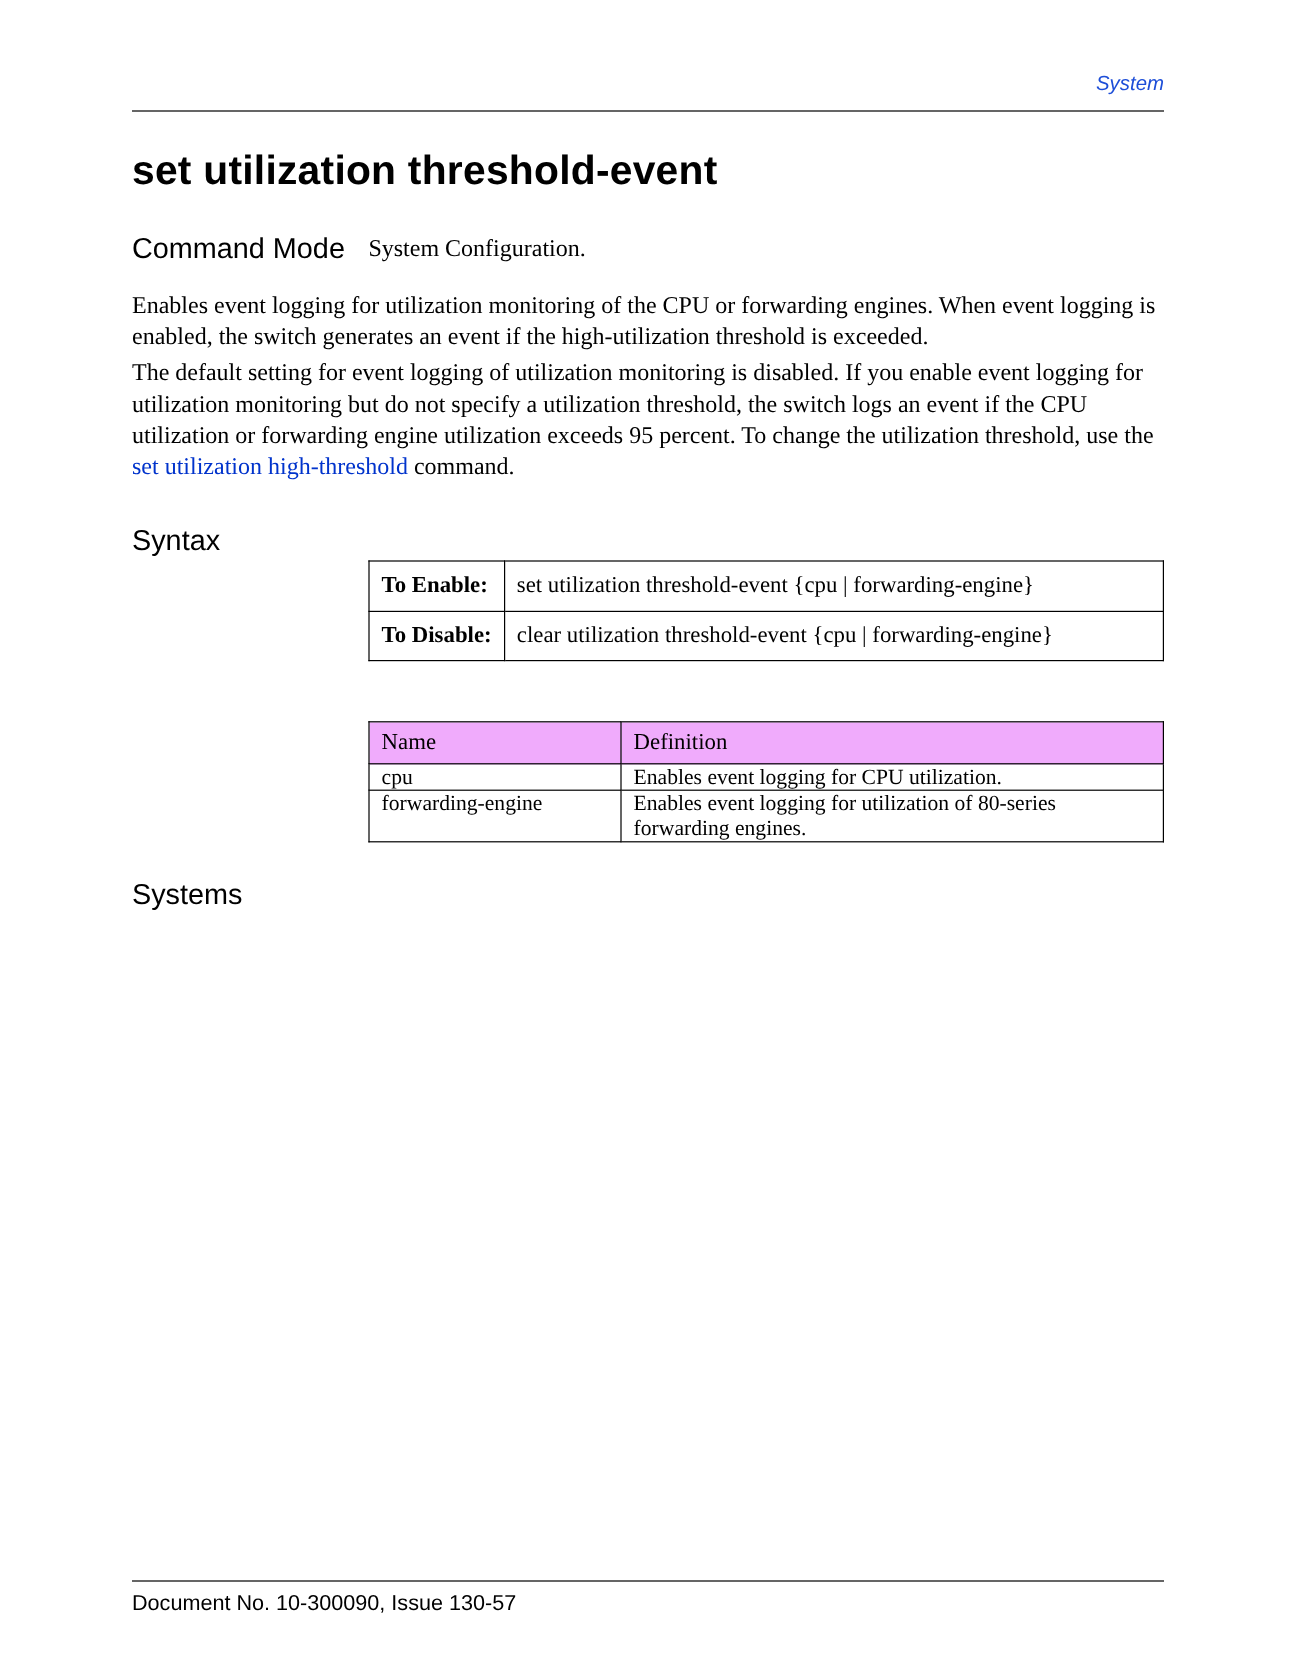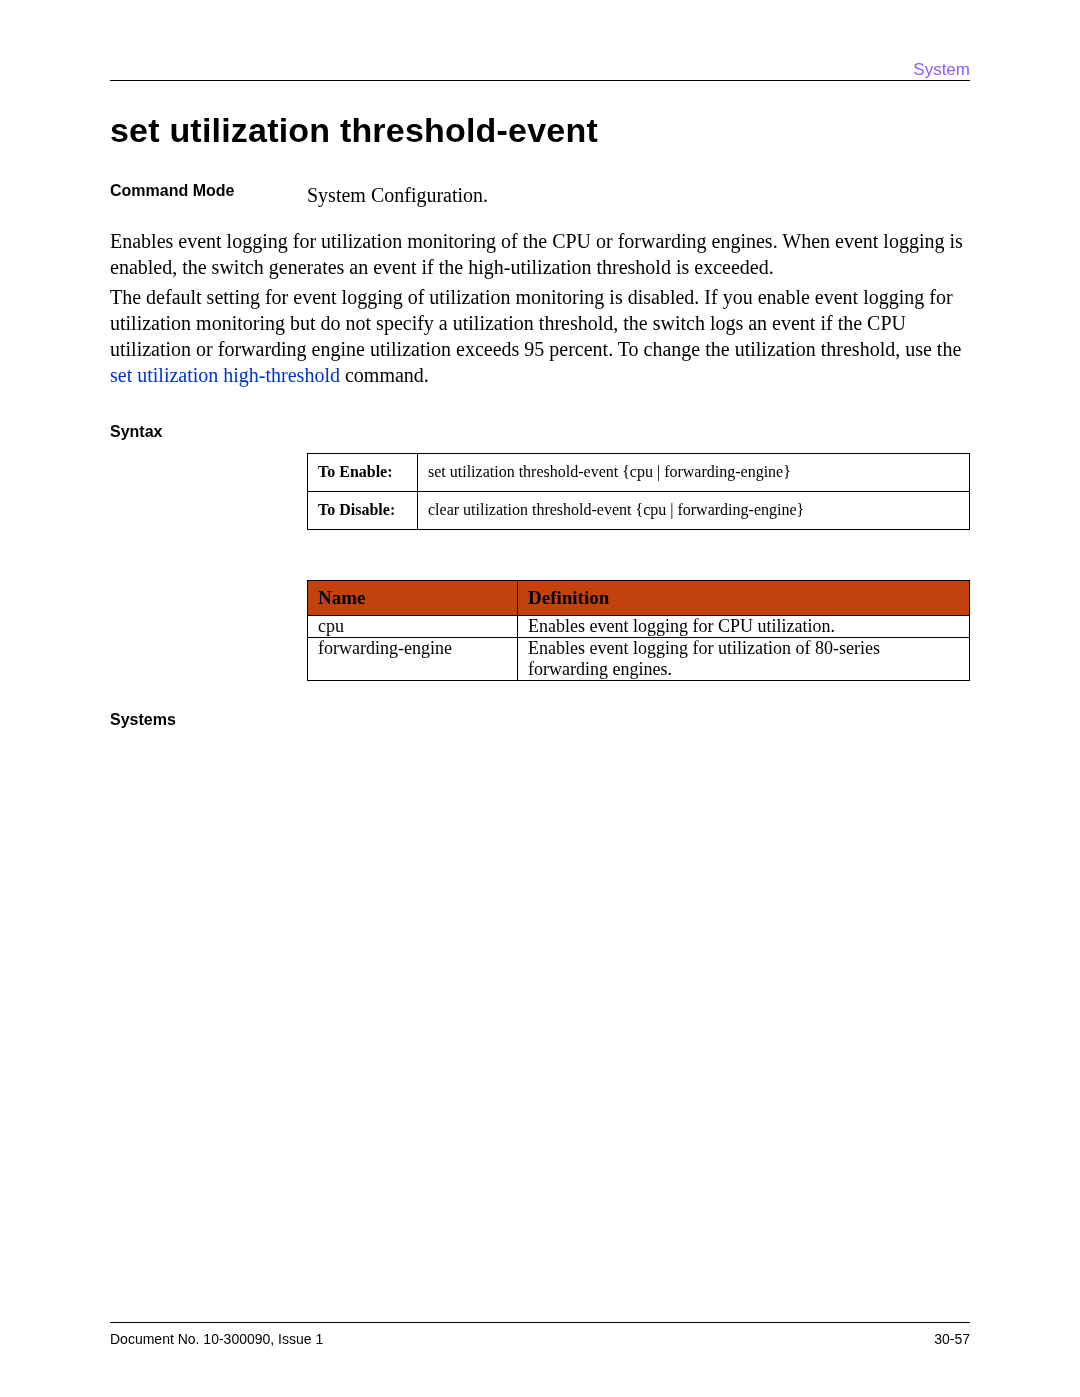--- a/index.html
+++ b/index.html
@@ -12,22 +12,23 @@
       background: #fff;
       width: 1080px;
       height: 1397px;
       position: relative;
       padding: 60px 110px 50px 110px;
     }
     .header-label {
       text-align: right;
       font-family: Arial, Helvetica, sans-serif;
       font-size: 17px;
-      color: #8b5cf6;
-      margin-bottom: 0;
+      color: #1d4ed8;
+      margin-bottom: 12px;
+      font-style: italic;
     }
     .hr-thin {
       border: none;
       border-top: 1.5px solid #000;
       margin-bottom: 30px;
     }
     .page-title {
       font-family: Arial, Helvetica, sans-serif;
       font-size: 34px;
       font-weight: bold;
@@ -36,22 +37,22 @@
     }
     .row {
       display: flex;
       margin-bottom: 35px;
     }
     .row-tight {
       margin-bottom: 20px;
     }
     .label {
       font-family: Arial, Helvetica, sans-serif;
-      font-weight: bold;
-      font-size: 16px;
+      font-weight: normal;
+      font-size: 24px;
       width: 197px;
       flex-shrink: 0;
     }
     .content {
       font-size: 20px;
       line-height: 1.3;
       flex: 1;
     }
     .content p {
       margin-bottom: 4px;
@@ -64,21 +65,21 @@
     }
     .syntax-table {
       border-collapse: collapse;
       width: 100%;
       margin-top: 30px;
       margin-bottom: 50px;
     }
     .syntax-table td {
       border: 1.5px solid #000;
       padding: 8px 10px;
-      font-size: 16px;
+      font-size: 19px;
       vertical-align: top;
     }
     .syntax-table td.lbl {
       font-weight: bold;
       white-space: nowrap;
       width: 110px;
     }
     .table-caption {
       font-family: Arial, Helvetica, sans-serif;
       font-weight: bold;
@@ -86,22 +87,22 @@
       font-size: 19px;
       margin-bottom: 8px;
     }
     .args-table {
       border-collapse: collapse;
       width: 100%;
       margin-bottom: 30px;
     }
     .args-table th {
       border: 1.5px solid #000;
-      background: #c2410c;
-      font-weight: bold;
+      background: #f0abfc;
+      font-weight: normal;
       font-size: 19px;
       text-align: left;
       padding: 6px 10px;
     }
     .args-table td {
       border: 1.5px solid #000;
       font-size: 18px;
       padding: 0 10px;
       vertical-align: top;
     }
@@ -114,24 +115,22 @@
       right: 110px;
       bottom: 50px;
     }
     .footer hr {
       border: none;
       border-top: 1.5px solid #000;
       margin-bottom: 8px;
     }
     .footer-row {
       display: flex;
-      justify-content: space-between;
-      font-family: Arial, Helvetica, sans-serif;
-      font-size: 14px;
-      gap: 16px;
+      font-family: Arial, Helvetica, sans-serif;
+      font-size: 18px;
     }
     .indented-block {
       margin-left: 197px;
     }
   </style>
 </head>
 <body>
 
 <div class="header-label">System</div>
 <hr class="hr-thin">

